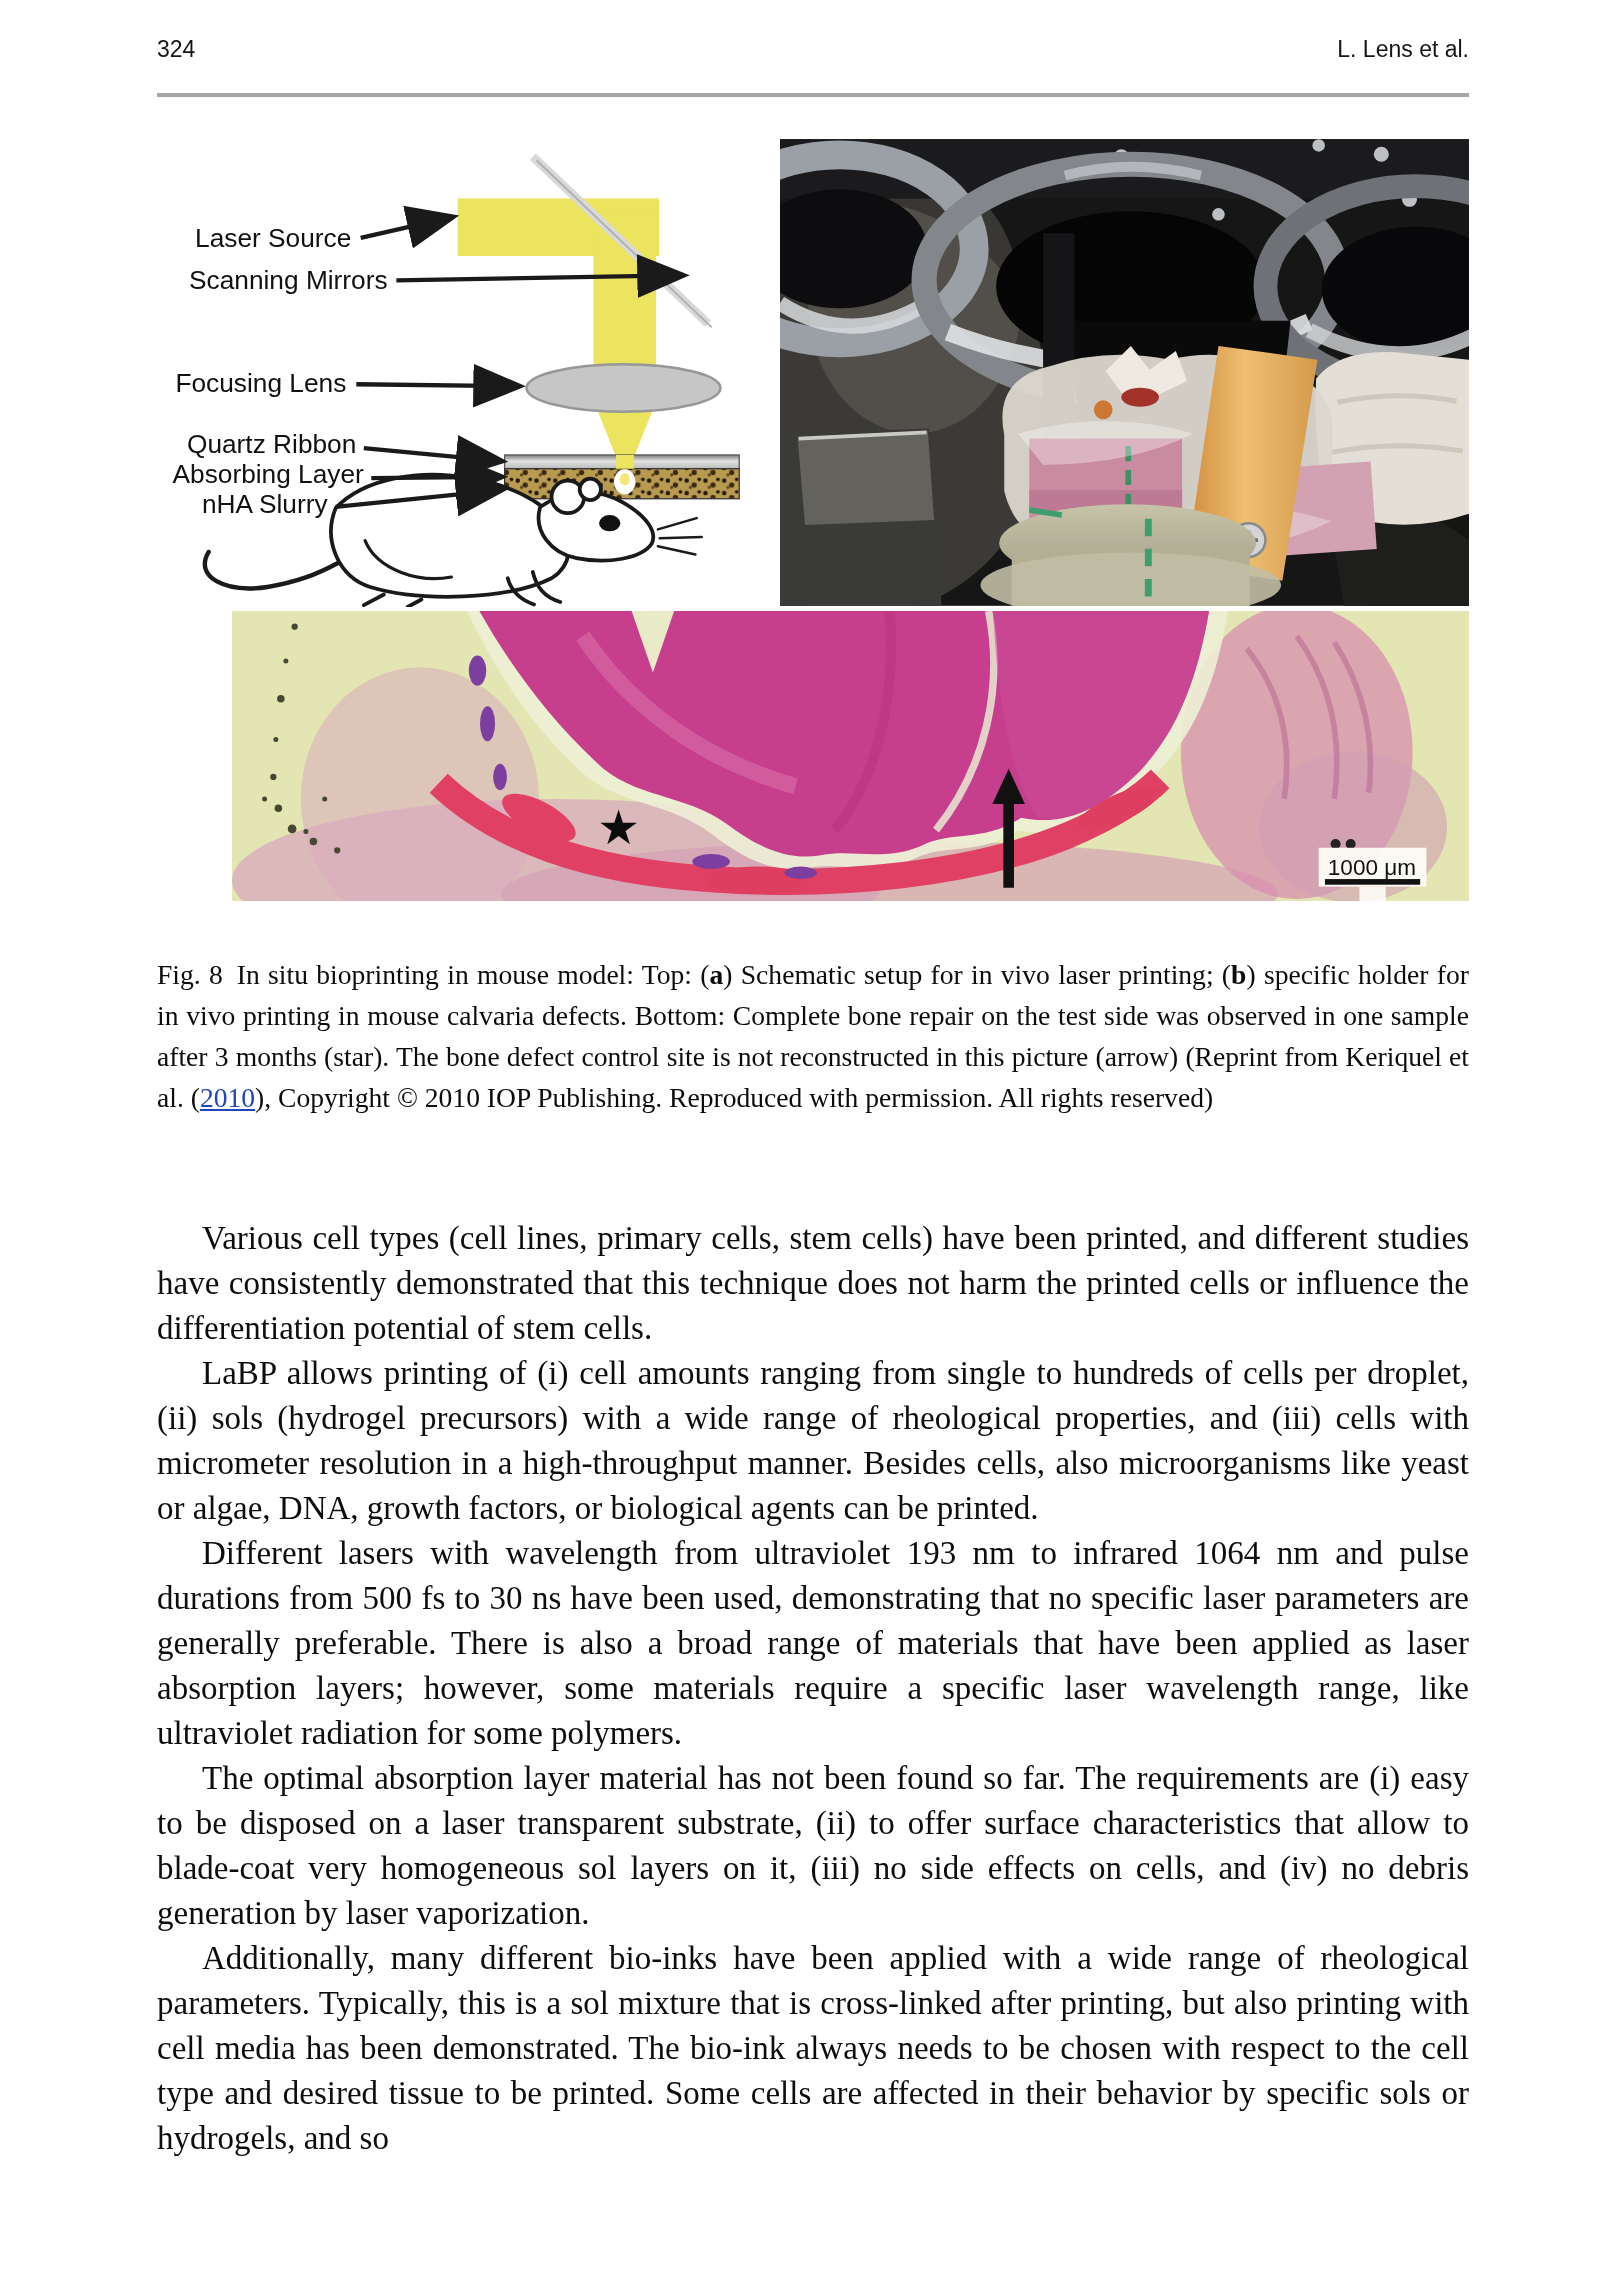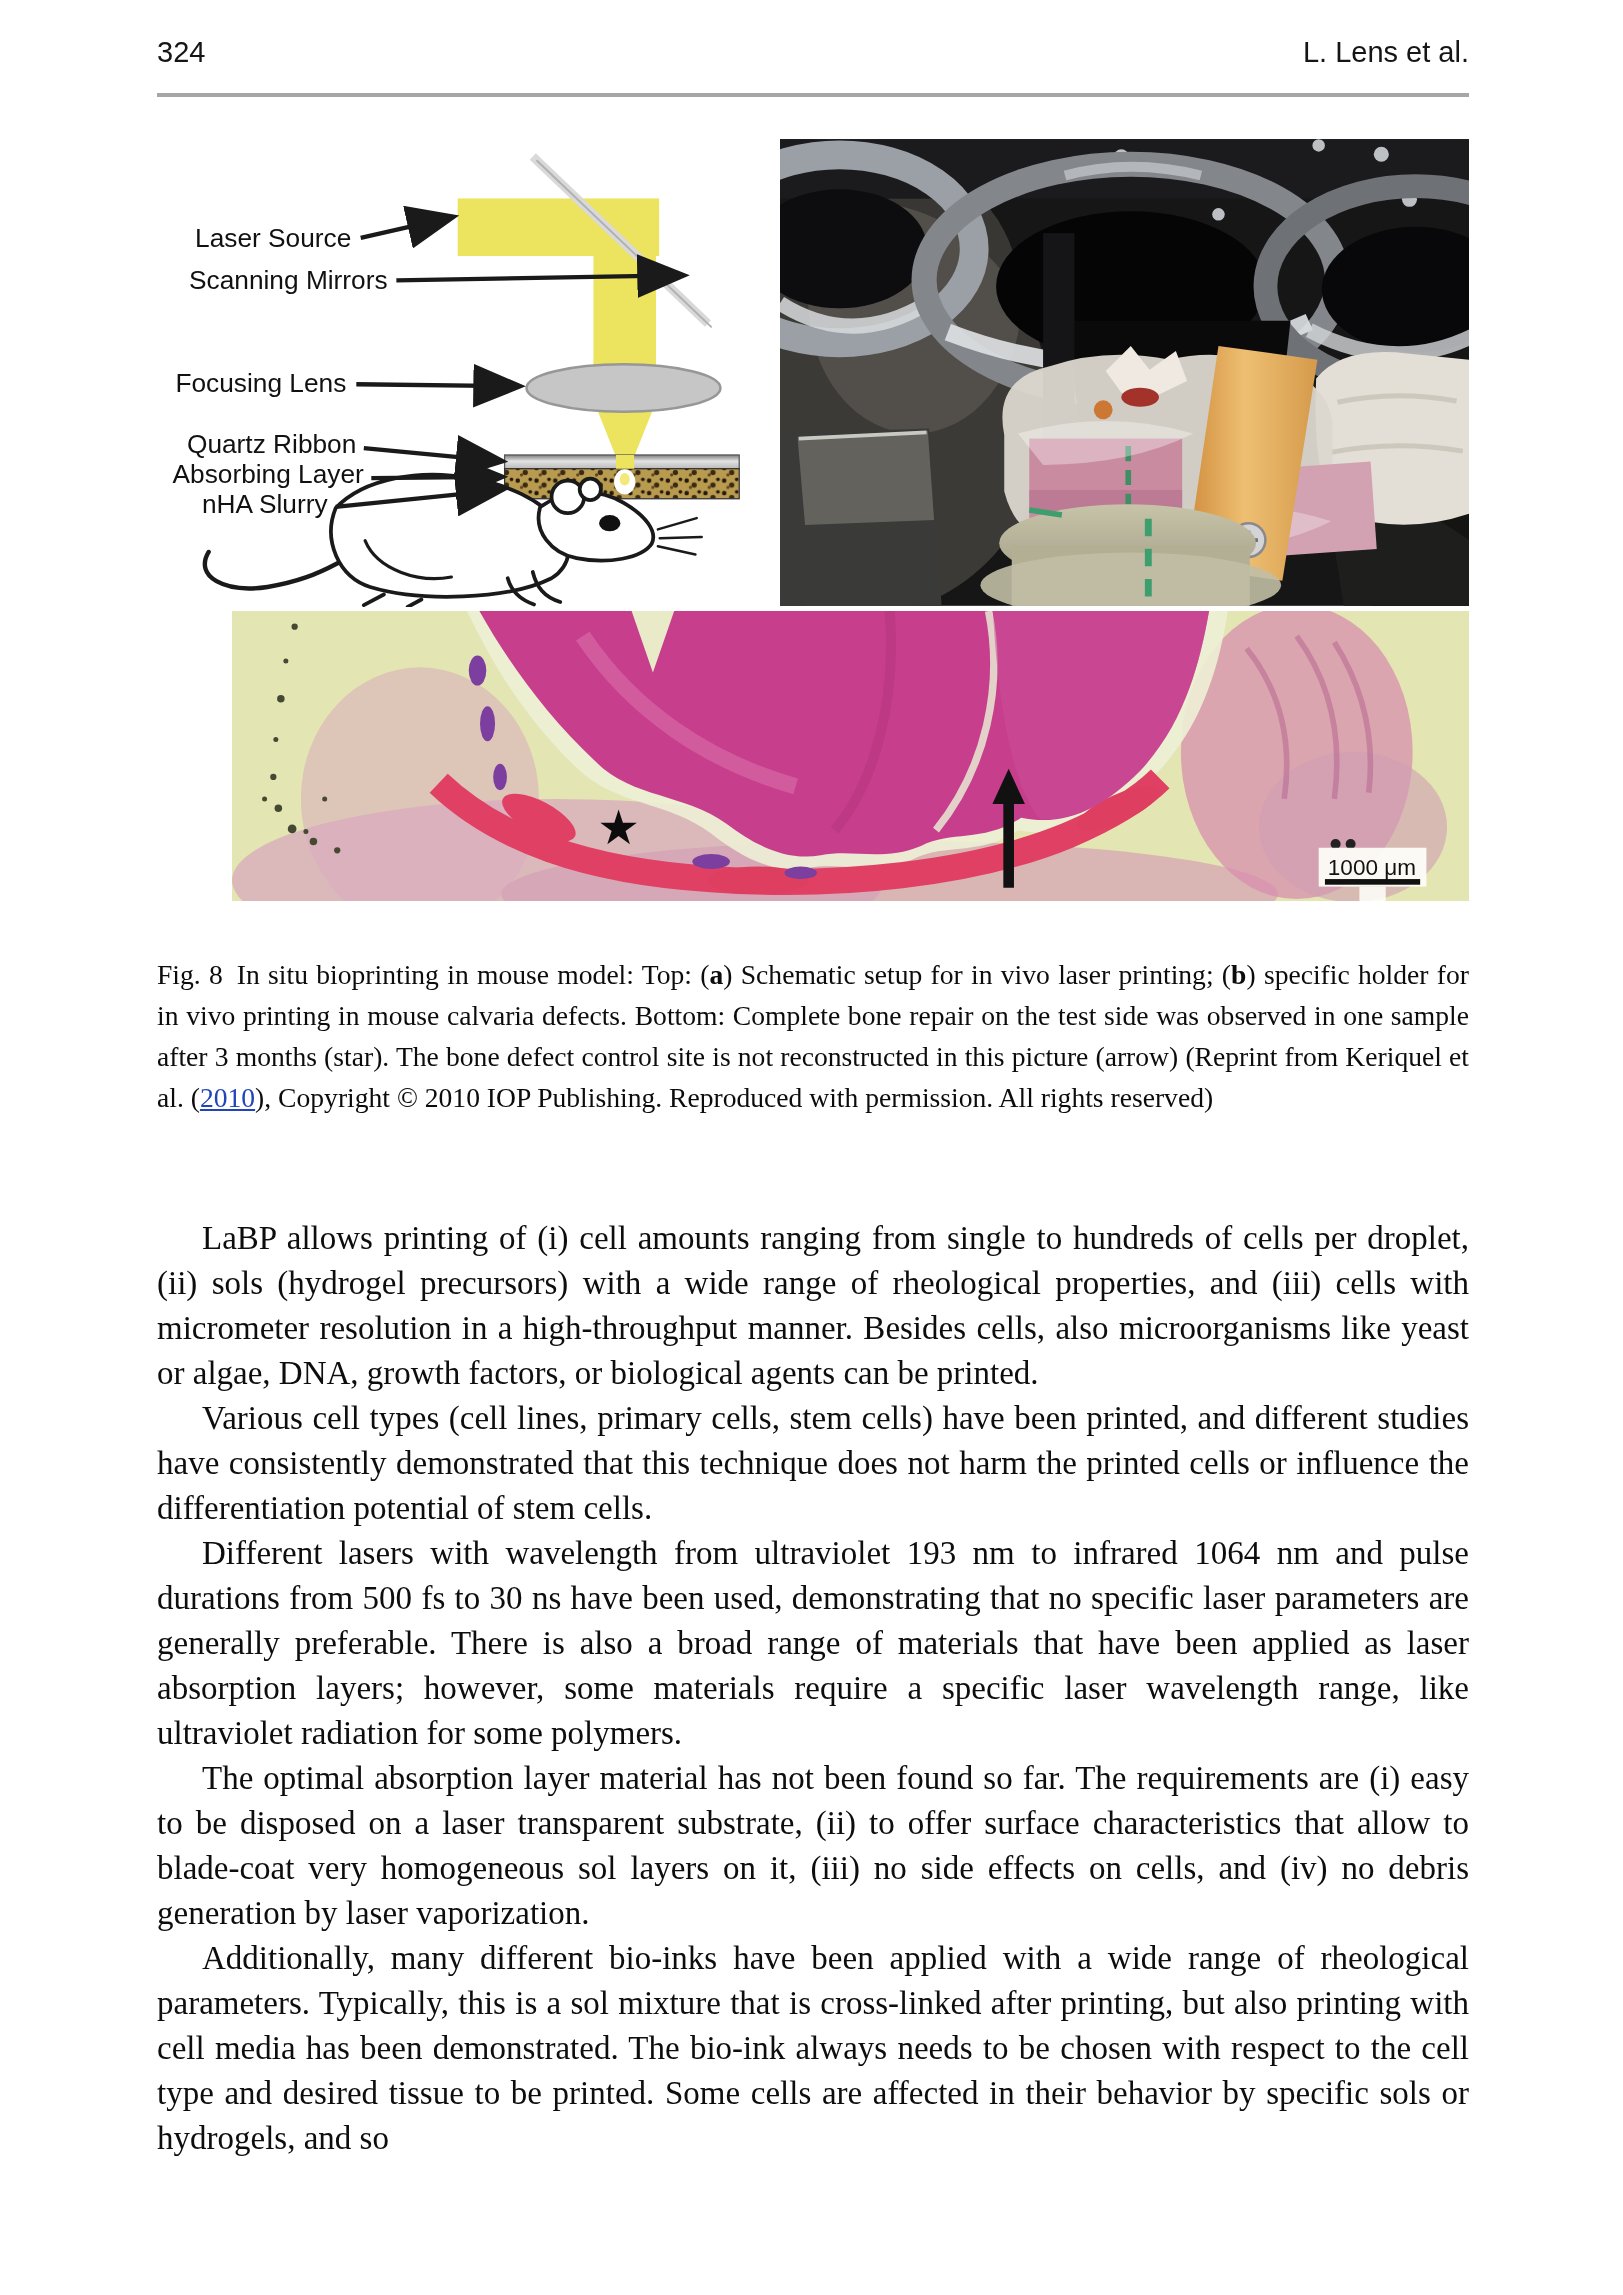--- a/index.html
+++ b/index.html
@@ -1,20 +1,20 @@
 <!DOCTYPE html>
 <html style="font-size:10px"><head>
 <meta charset="utf-8">
 <style>
   html,body{margin:0;padding:0;background:#ffffff;}
   .page{position:relative;width:1623px;height:2295px;background:#ffffff;overflow:hidden;
         font-family:"Liberation Serif", serif;color:#0d0d0d;}
   
   .runhead{position:absolute;top:36px;left:157px;width:1312px;height:38px;
-           font-family:"Liberation Sans", sans-serif;font-size:29px;color:#151515;}
+           font-family:"Liberation Sans", sans-serif;font-size:23px;color:#151515;}
   .runhead .pageno{position:absolute;left:0;top:0;}
   .runhead .author{position:absolute;right:0;top:0;}
   .runrule{position:absolute;top:93px;left:157px;width:1312px;height:3.8px;background:#a6a6a6;}
   
   .fig-schematic{position:absolute;left:157px;top:139px;width:617px;height:468px;}
   .fig-photo{position:absolute;left:780px;top:139px;width:689px;height:467px;}
   .fig-histology{position:absolute;left:232px;top:611px;width:1237px;height:290px;}
   svg text.sch-label{font-family:"Liberation Sans", sans-serif;font-size:42px;fill:#111;}
   svg text.scale-label{font-family:"Liberation Sans", sans-serif;font-size:36px;fill:#111;}
   
@@ -235,21 +235,21 @@
     <circle cx="1786" cy="372" r="8" fill="#222"></circle>
     <rect x="1735" y="378" width="172" height="62" fill="#fdfdf8" opacity="0.95"></rect>
     <rect x="1800" y="440" width="42" height="23" fill="#fdfdf8" opacity="0.9"></rect>
     <text class="scale-label" x="1820" y="422" text-anchor="middle">1000 μm</text>
     <rect x="1745" y="428" width="152" height="9" fill="#111"></rect>
   </svg>
 
   <p class="caption"><span class="fig-tag">Fig. 8</span><span>In situ bioprinting in mouse model: </span><span class="it">Top</span><span>: (</span><span class="bd">a</span><span>) Schematic setup for in vivo laser printing; (</span><span class="bd">b</span><span>) specific holder for in vivo printing in mouse calvaria defects. </span><span class="it">Bottom</span><span>: Complete bone repair on the test side was observed in one sample after 3 months (</span><span class="it">star</span><span>). The bone defect control site is not reconstructed in this picture (</span><span class="it">arrow</span><span>) (Reprint from Keriquel et al. (</span><span class="cite">2010</span><span>), Copyright © 2010 IOP Publishing. Reproduced with permission. All rights reserved)</span></p>
 
   <div class="bodytext">
+    <p>Various cell types (cell lines, primary cells, stem cells) have been printed, and different studies have consistently demonstrated that this technique does not harm the printed cells or influence the differentiation potential of stem cells.</p>
     <p>LaBP allows printing of (i) cell amounts ranging from single to hundreds of cells per droplet, (ii) sols (hydrogel precursors) with a wide range of rheological properties, and (iii) cells with micrometer resolution in a high-throughput manner. Besides cells, also microorganisms like yeast or algae, DNA, growth factors, or biological agents can be printed.</p>
-    <p>Various cell types (cell lines, primary cells, stem cells) have been printed, and different studies have consistently demonstrated that this technique does not harm the printed cells or influence the differentiation potential of stem cells.</p>
     <p>Different lasers with wavelength from ultraviolet 193 nm to infrared 1064 nm and pulse durations from 500 fs to 30 ns have been used, demonstrating that no specific laser parameters are generally preferable. There is also a broad range of materials that have been applied as laser absorption layers; however, some materials require a specific laser wavelength range, like ultraviolet radiation for some polymers.</p>
     <p>The optimal absorption layer material has not been found so far. The requirements are (i) easy to be disposed on a laser transparent substrate, (ii) to offer surface characteristics that allow to blade-coat very homogeneous sol layers on it, (iii) no side effects on cells, and (iv) no debris generation by laser vaporization.</p>
     <p>Additionally, many different bio-inks have been applied with a wide range of rheological parameters. Typically, this is a sol mixture that is cross-linked after printing, but also printing with cell media has been demonstrated. The bio-ink always needs to be chosen with respect to the cell type and desired tissue to be printed. Some cells are affected in their behavior by specific sols or hydrogels, and so</p>
   </div>
 
 </div>
 
 
 </body></html>

